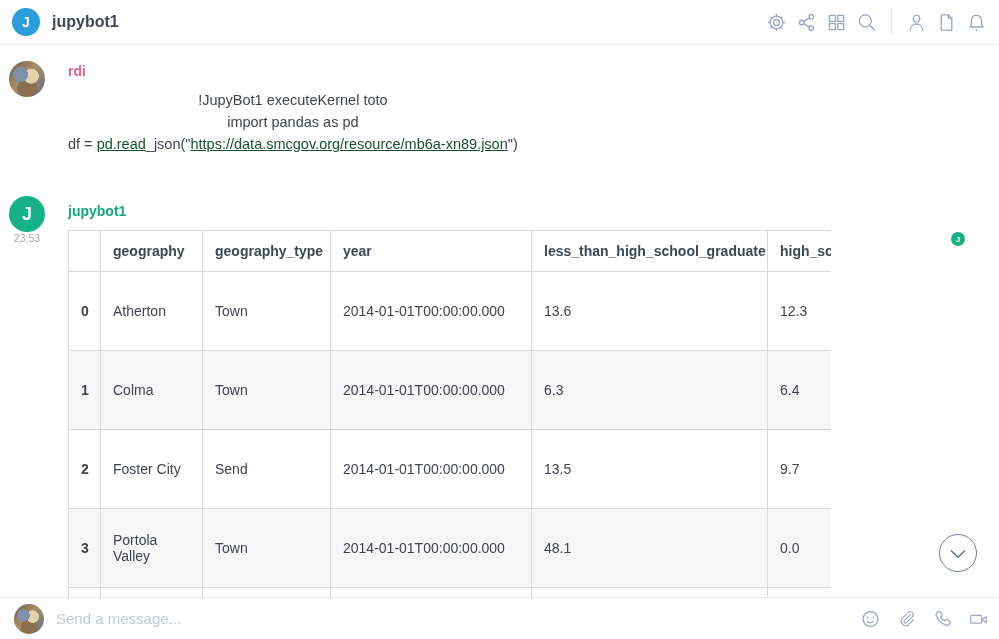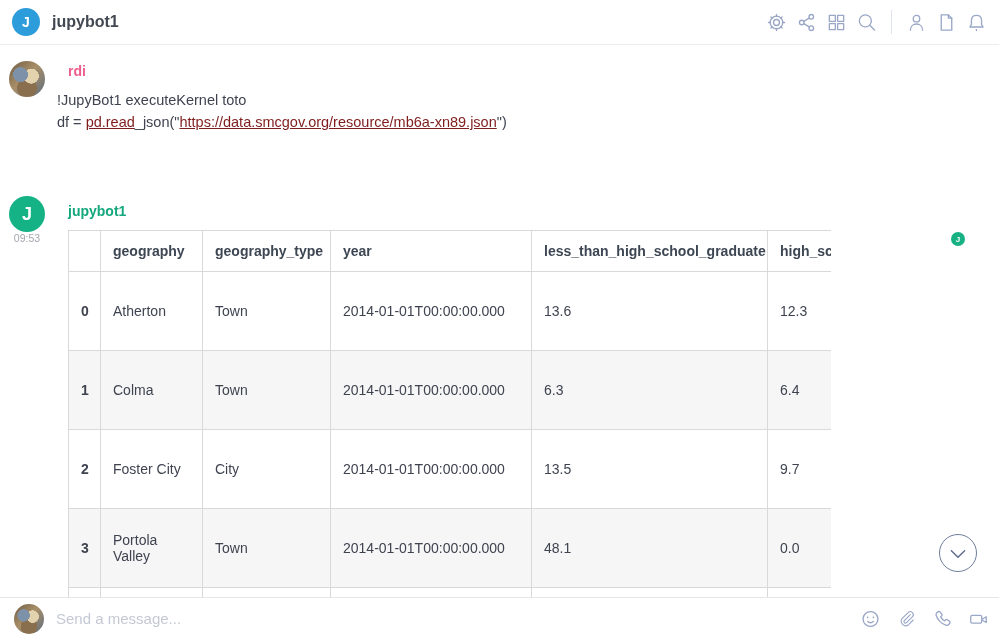--- a/index.html
+++ b/index.html
@@ -32,23 +32,23 @@
       radial-gradient(circle at 32% 38%, #7d92a8 0 22%, rgba(0,0,0,0) 23%),
       radial-gradient(circle at 62% 42%, #e3d2ae 0 24%, rgba(0,0,0,0) 25%),
       radial-gradient(circle at 50% 75%, #8a6f4f 0 30%, rgba(0,0,0,0) 31%),
       linear-gradient(135deg, #6d5b45 0%, #a98f68 45%, #5c6d80 100%);
   }
   .bot-avatar { background:#15b286; display:flex; align-items:center; justify-content:center; color:#fff; font-weight:bold; font-size:18px; }
   .msg-name { position:absolute; left:68px; font-size:14px; font-weight:bold; }
   .name-pink { color:#ee5d8b; }
   .name-green { color:#15a77d; }
   .msg-time { position:absolute; left:8px; width:38px; text-align:center; font-size:10.5px; color:#a3a7ad; }
-  .msg-lines { position:absolute; left:57px; font-size:14.5px; color:#3f4350; }
+  .msg-lines { position:absolute; left:68px; font-size:14.5px; color:#3f4350;text-align:center; }
   .msg-lines .line { line-height:22px; white-space:pre; }
-  .lnk { color:#7f1d1d; text-decoration:underline; cursor:pointer; }
+  .lnk { color:#14532d; text-decoration:underline; cursor:pointer; }
   
   .table-clip {
     position:absolute; left:68px; top:230px; width:763px; height:367px; overflow:hidden;
   }
   table.dataframe { border-collapse:collapse; table-layout:fixed; width:899px; font-size:14px; color:#3f4350; }
   table.dataframe th, table.dataframe td {
     border:1px solid #d9d9d9; padding:12px 12px; text-align:left; vertical-align:middle;
     overflow:hidden;
   }
   table.dataframe th { font-weight:bold; color:#3d4653; height:34px; white-space:nowrap; }
@@ -139,26 +139,27 @@
         <path d="M11 3.5c-3.4 0-5.3 2.3-5.3 5.3v4.2l-1.6 2.7h13.8l-1.6-2.7V8.8c0-3-1.9-5.3-5.3-5.3z"></path>
         <path d="M11 18.4v1"></path>
       </svg>
     </div>
   </div>
 
   <div class="msg-avatar photo-avatar" style="left:9px; top:61px;"></div>
   <div class="msg-name name-pink" style="top:63px;">rdi</div>
   <div class="msg-lines" style="top:89px;">
     <div class="line"><span>!JupyBot1 executeKernel toto</span></div>
+    <div class="line"><span>import pandas as pd</span></div>
     <div class="line"><span>df = </span><span class="lnk">pd.read</span><span>_json("</span><span class="lnk">https://data.smcgov.org/resource/mb6a-xn89.json</span><span>")</span></div>
   </div>
 
   <div class="msg-avatar bot-avatar" style="left:9px; top:196px;">J</div>
   <div class="msg-name name-green" style="top:203px;">jupybot1</div>
-  <div class="msg-time" style="top:232px;">09:53</div>
+  <div class="msg-time" style="top:232px;">23:53</div>
 
   <div class="table-clip">
     <table class="dataframe">
       <colgroup>
         <col style="width:32px">
           <col style="width:102px">
           <col style="width:128px">
         <col style="width:201px">
           <col style="width:236px">
           <col style="width:200px">
@@ -186,21 +187,21 @@
             <td class="idx">1</td>
             <td>Colma</td>
             <td>Town</td>
             <td>2014-01-01T00:00:00.000</td>
             <td>6.3</td>
             <td>6.4</td>
           </tr>
           <tr>
             <td class="idx">2</td>
             <td>Foster City</td>
-            <td>City</td>
+            <td>Send</td>
             <td>2014-01-01T00:00:00.000</td>
             <td>13.5</td>
             <td>9.7</td>
           </tr>
           <tr>
             <td class="idx">3</td>
             <td>Portola Valley</td>
             <td>Town</td>
             <td>2014-01-01T00:00:00.000</td>
             <td>48.1</td>

